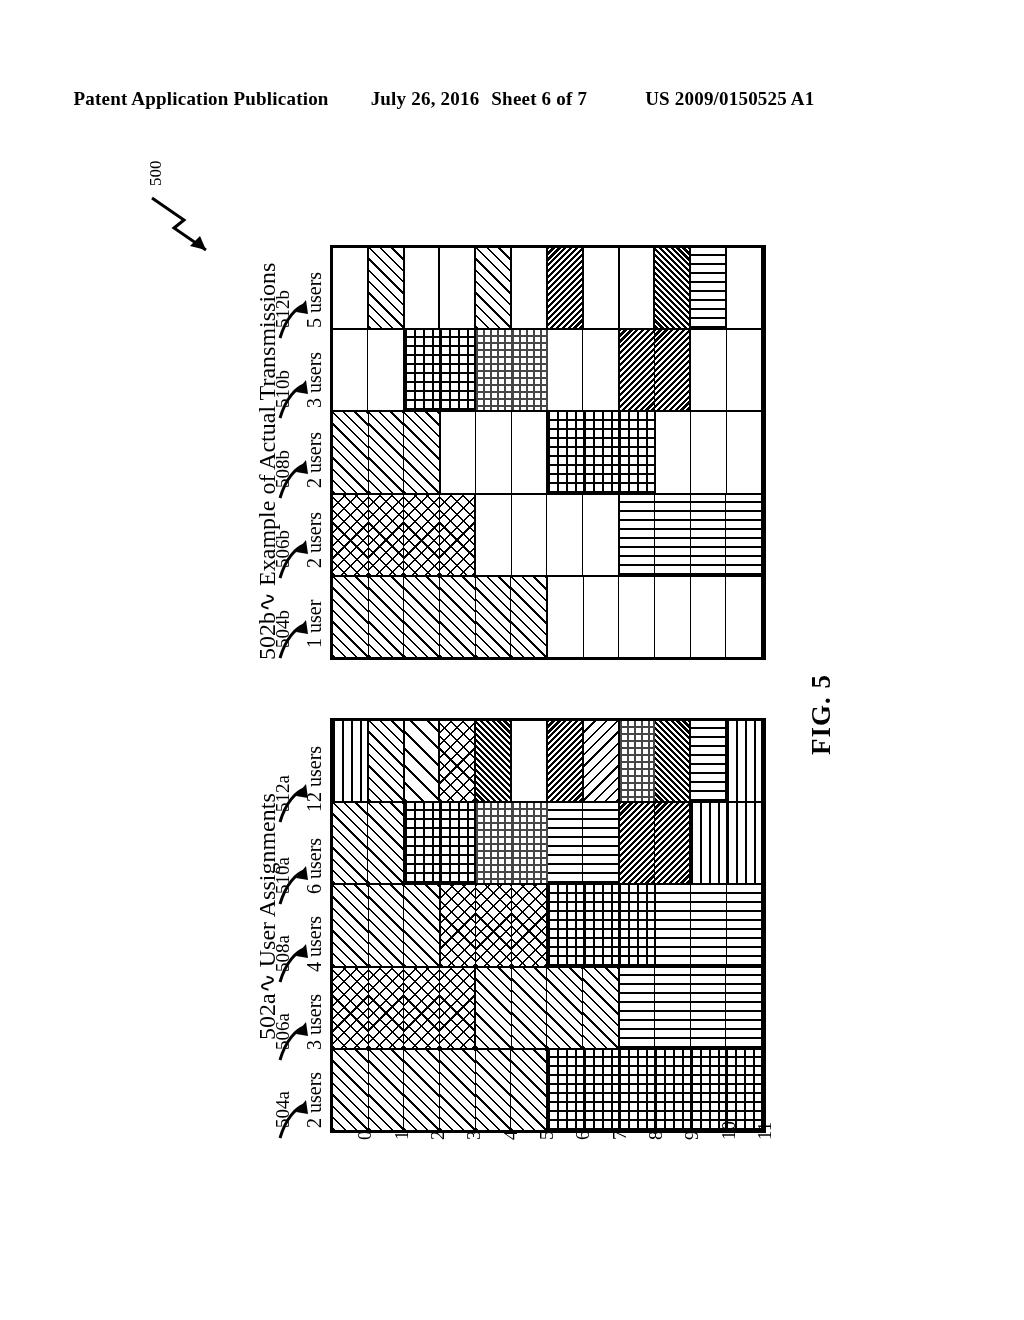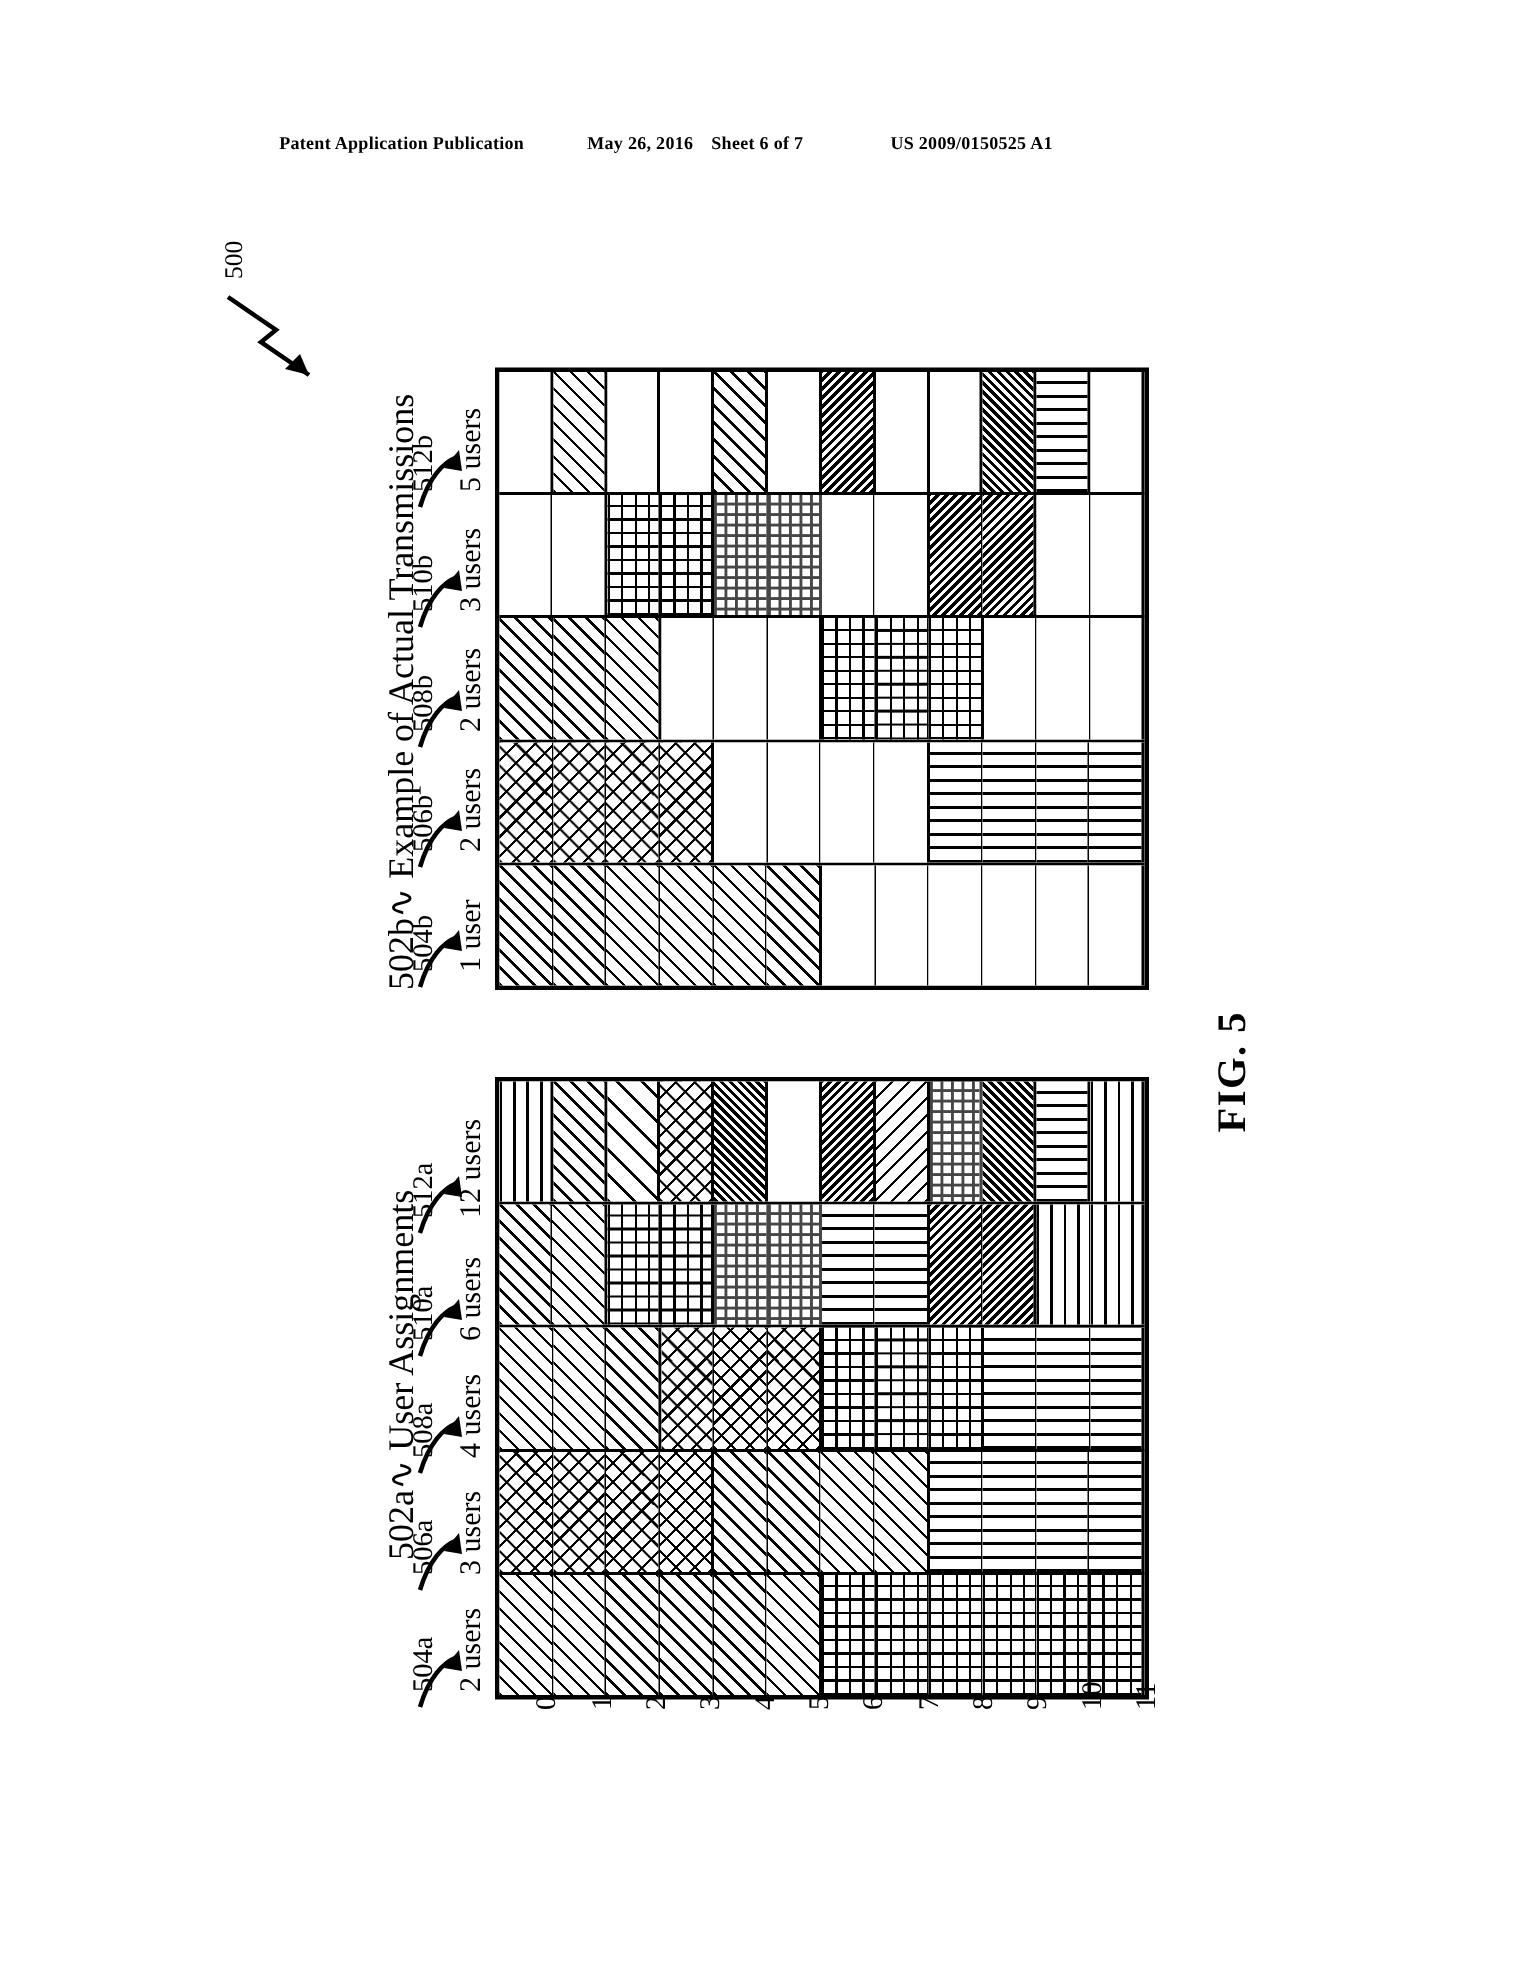--- a/index.html
+++ b/index.html
@@ -14,21 +14,21 @@
   }
 
   
   #pub-header{
     position:absolute;
     top:88px;left:0;width:888px;
     display:flex;
     justify-content:center;
     align-items:baseline;
     font-weight:bold;
-    font-size:12px;
+    font-size:19px;
     letter-spacing:.2px;
   }
   #pub-header .h-cell{white-space:nowrap;}
   #pub-header .h-gap-a{width:42px;}
   #pub-header .h-gap-b{width:12px;}
   #pub-header .h-gap-c{width:58px;}
 
   
   #figure{
     position:absolute;
@@ -174,21 +174,21 @@
     transform-origin:left top;
     white-space:nowrap;
   }
 </style>
 </head>
 <body>
 
 <div id="pub-header">
   <span class="h-cell">Patent Application Publication</span>
   <span class="h-gap-a"></span>
-  <span class="h-cell">May 26, 2016</span>
+  <span class="h-cell">July 26, 2016</span>
   <span class="h-gap-b"></span>
   <span class="h-cell">Sheet 6 of 7</span>
   <span class="h-gap-c"></span>
   <span class="h-cell">US 2009/0150525 A1</span>
 </div>
 
 <div id="figure">
 
   <div id="ref-500">500</div>
   <svg id="lead-500" width="80" height="80">

